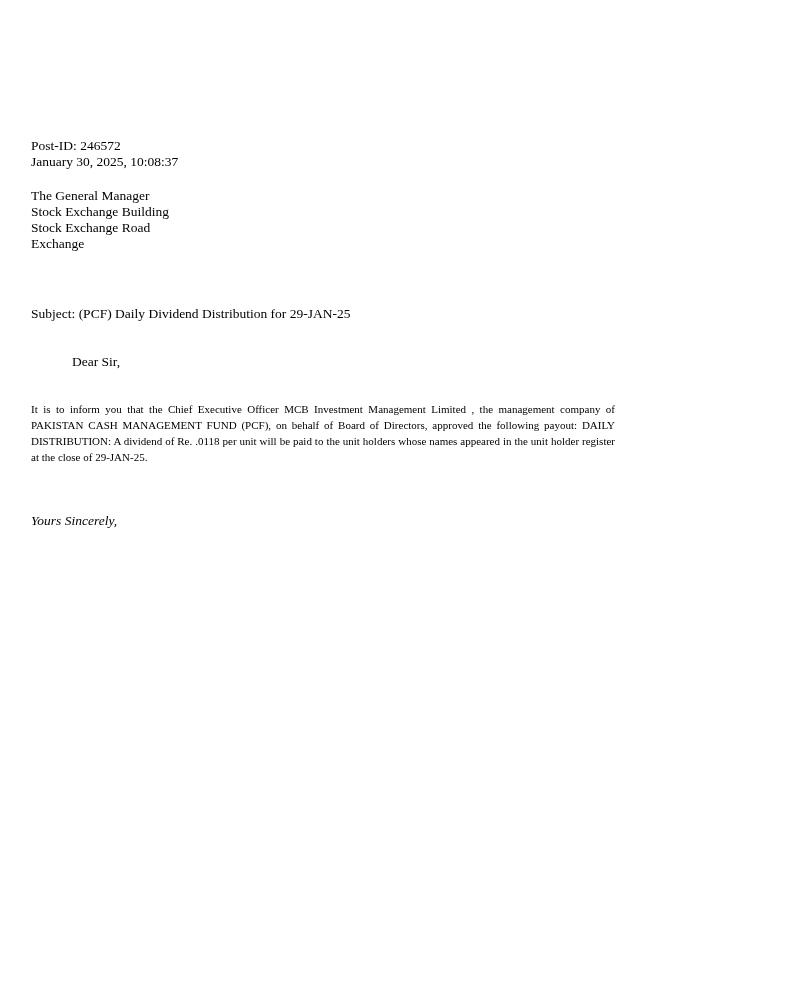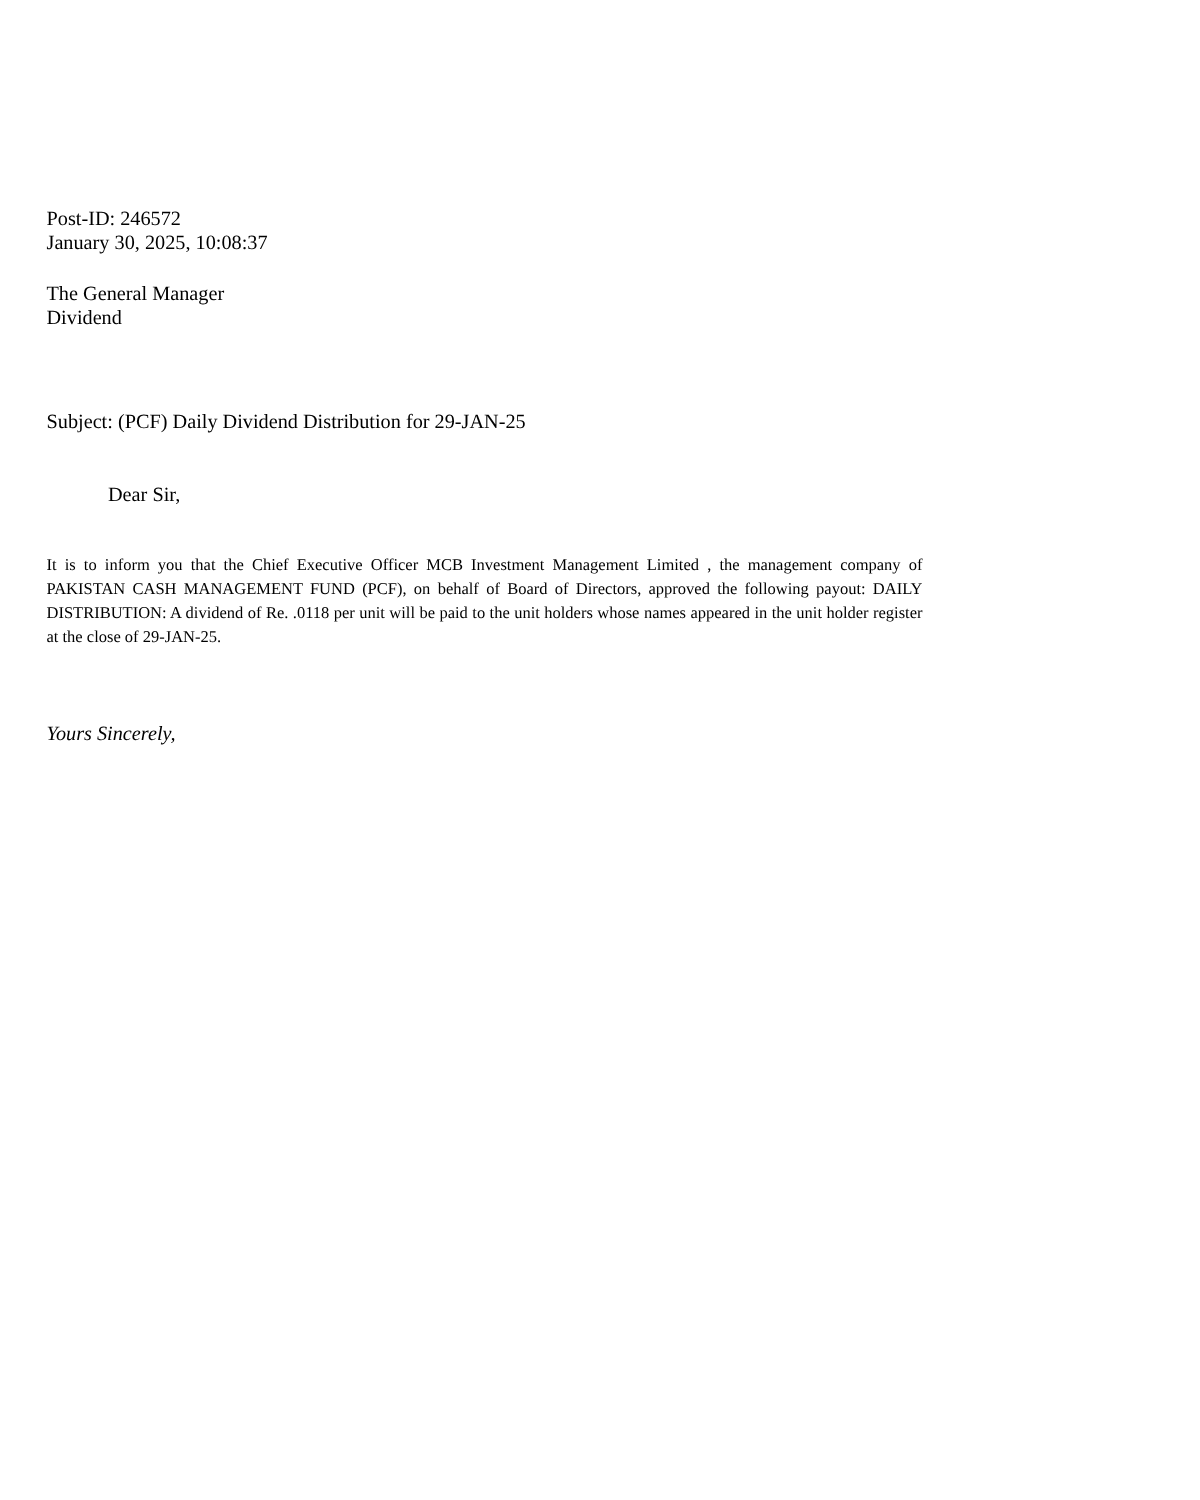--- a/index.html
+++ b/index.html
@@ -63,21 +63,23 @@
 
 <div class="page">
 
   <div class="meta-block">
     <div class="line">Post-ID: 246572</div>
     <div class="line">January 30, 2025, 10:08:37</div>
   </div>
 
   <div class="address-block">
     <div class="line bold">The General Manager</div>
-    <div class="line">Dividend</div>
+    <div class="line">Stock Exchange Building</div>
+    <div class="line">Stock Exchange Road</div>
+    <div class="line">Exchange</div>
   </div>
 
   <div class="subject-line">
     <span class="line bold">Subject:</span><span class="line"> (PCF) Daily Dividend Distribution for 29-JAN-25</span>
   </div>
 
   <div class="salutation">
     <div class="line">Dear Sir,</div>
   </div>
 

